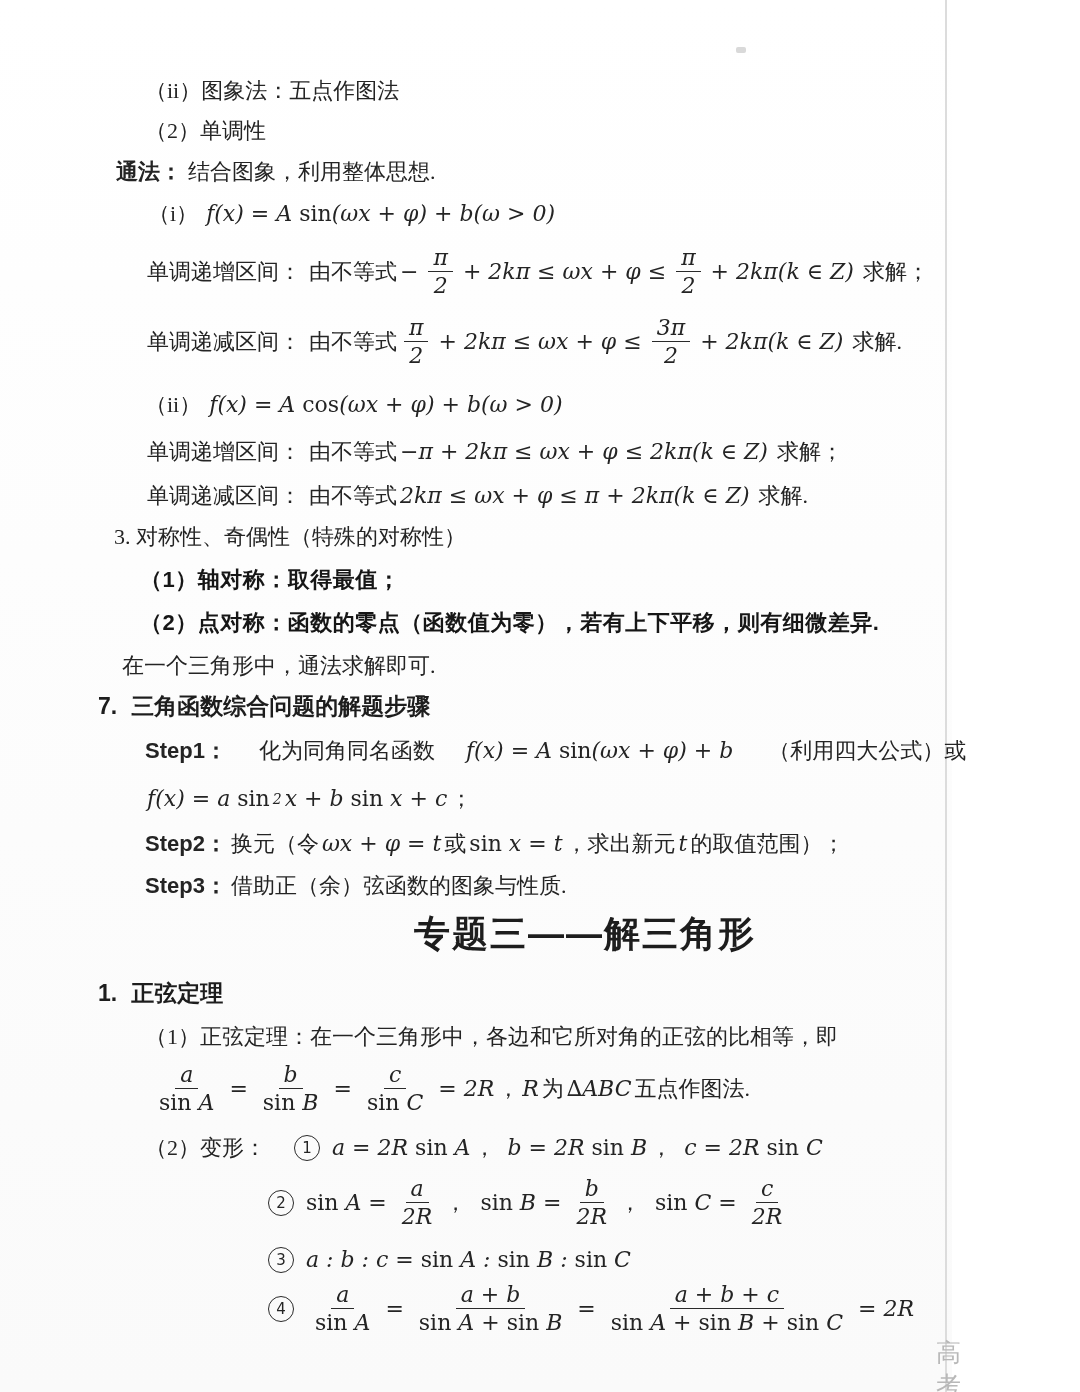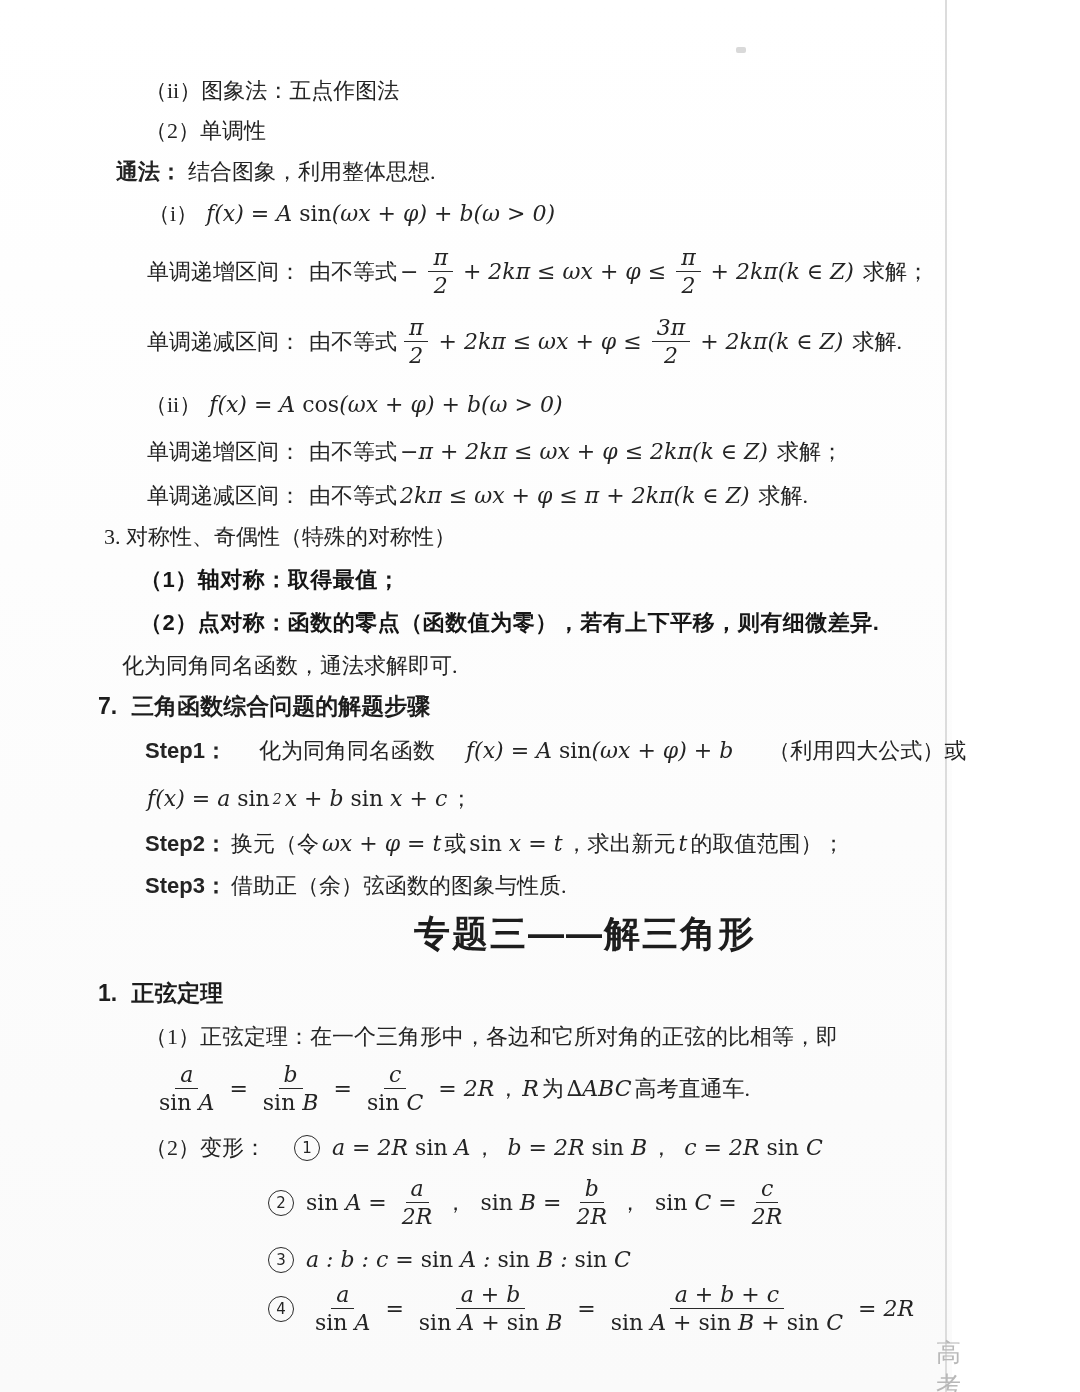--- a/index.html
+++ b/index.html
@@ -134,34 +134,34 @@
     <span class="cn" style="margin-left:6px;">求解；</span>
   </div>
 
   <div class="line" style="left:147px; top:481px;">
     <span class="cn">单调递减区间：</span>
     <span class="cn" style="margin-left:8px;">由不等式</span>
     <span class="m">2kπ ≤ ωx + φ ≤ π + 2kπ(k ∈ Z)</span>
     <span class="cn" style="margin-left:6px;">求解.</span>
   </div>
 
-  <div class="line" style="left:104px; top:522px;">
+  <div class="line" style="left:114px; top:522px;">
     <span class="cn">3. 对称性、奇偶性（特殊的对称性）</span>
   </div>
 
   <div class="line" style="left:140px; top:565px;align-items:center;">
     <span class="cnb bold-point">（1）轴对称：取得最值；</span>
   </div>
 
   <div class="line" style="left:140px; top:608px;">
     <span class="cnb bold-point">（2）点对称：函数的零点（函数值为零），若有上下平移，则有细微差异.</span>
   </div>
 
   <div class="line" style="left:122px; top:651px;">
-    <span class="cn">化为同角同名函数，通法求解即可.</span>
+    <span class="cn">在一个三角形中，通法求解即可.</span>
   </div>
 
   <div class="line sec-title" style="left:98px; top:691px;">
     <span class="cnb num">7.</span>
     <span class="cnb">三角函数综合问题的解题步骤</span>
   </div>
 
   <div class="line" style="left:145px; top:736px;gap:28px;">
     <span class="cnb">Step1：</span>
     <span class="cn" style="margin-left:4px;">化为同角同名函数</span>
@@ -216,21 +216,21 @@
     <span class="m">=</span>
     <span class="frac">
       <span class="num m">c</span>
       <span class="den m"><span class="rm">sin</span> C</span>
     </span>
     <span class="m">= 2R</span>
     <span class="cn">，</span>
     <span class="m">R</span>
     <span class="cn">为</span>
     <span class="m">∆ABC</span>
-    <span class="cn">高考直通车.</span>
+    <span class="cn">五点作图法.</span>
   </div>
 
   <div class="line" style="left:145px; top:1133px;justify-content:flex-end;">
     <span class="cn">（2）变形：</span>
     <span class="badge" style="margin-left:28px;">1</span>
     <span class="m">a = 2R <span class="rm">sin</span> A</span>
     <span class="cn">，</span>
     <span class="m" style="margin-left:12px;">b = 2R <span class="rm">sin</span> B</span>
     <span class="cn">，</span>
     <span class="m" style="margin-left:12px;">c = 2R <span class="rm">sin</span> C</span>

